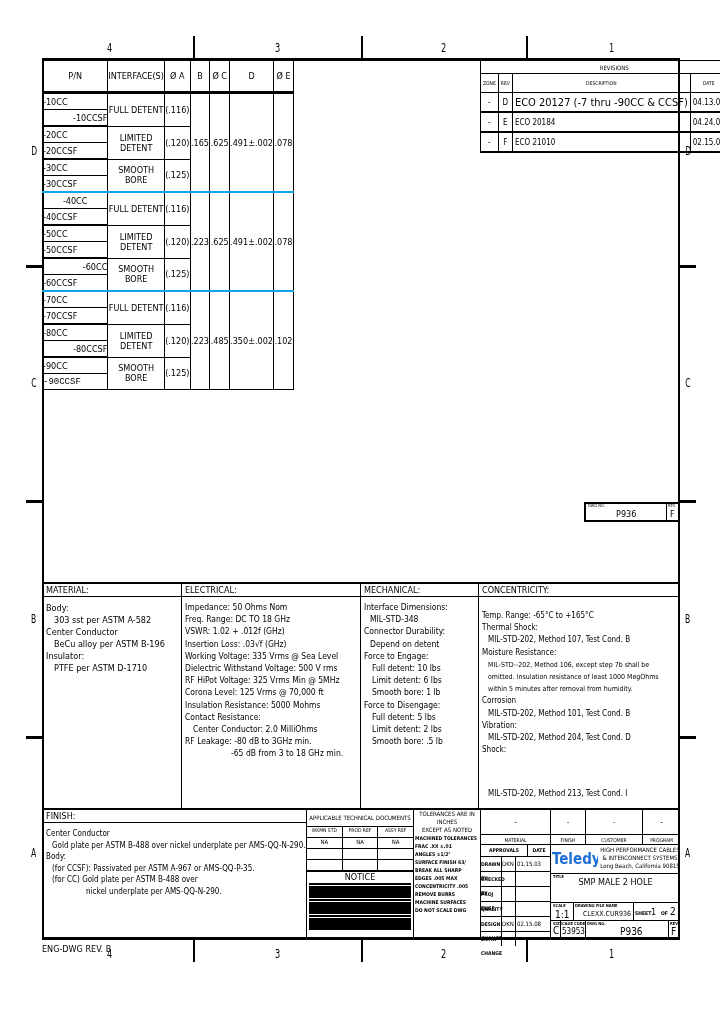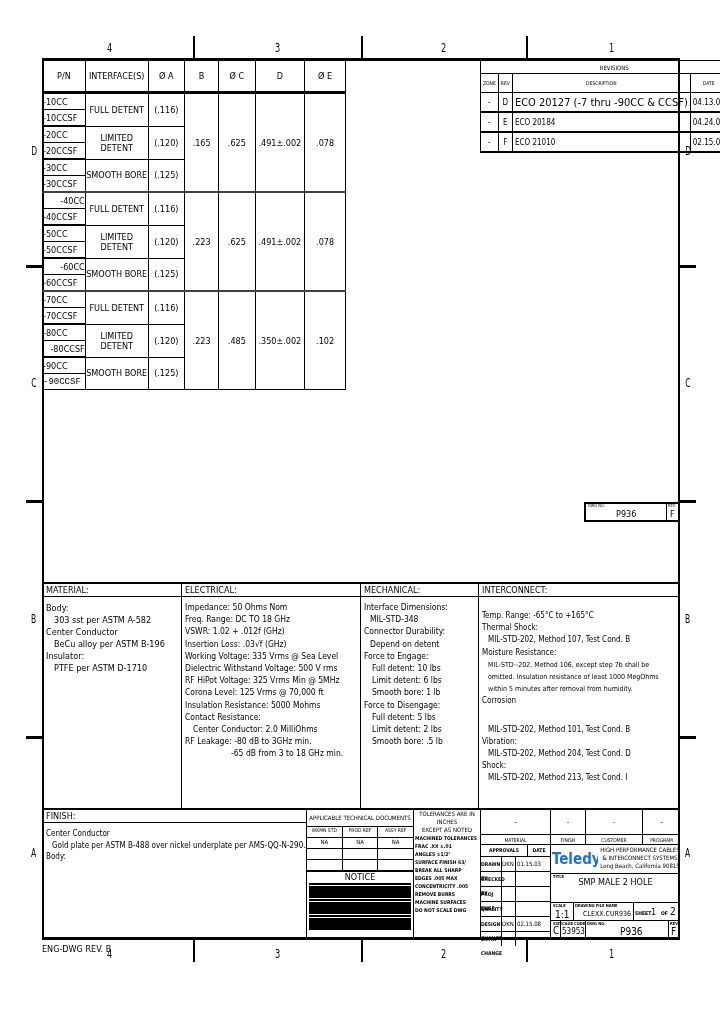--- a/index.html
+++ b/index.html
@@ -7,21 +7,21 @@
   .abs{position:absolute;}
   .frame{position:absolute;left:42px;top:58px;width:638px;height:882px;border:2px solid #000;border-top-width:3px;border-bottom-width:3px;box-sizing:border-box;}
   .zone-num{position:absolute;font-size:13px;transform:scaleX(0.7);}
   .zone-let{position:absolute;font-size:12px;transform:scaleX(0.7);}
   .tick-v{position:absolute;width:2px;background:#000;}
   .tick-h{position:absolute;height:3px;background:#000;}
   .t{font-size:9px;line-height:11px;white-space:nowrap;transform-origin:left top;}
   table.pn{position:absolute;left:42px;top:60px;border-collapse:collapse;font-size:9px;}
   table.pn td{border:1px solid #000;text-align:center;padding:0;height:15px;}
   table.pn th{border:1px solid #000;font-weight:normal;height:30px;padding:0;}
-  table.pn .thick{border-bottom:2px solid #404040;}
+  table.pn .thick{border-bottom:2px solid #0ea5e9;}
   .rev{position:absolute;left:480px;top:60px;width:200px;border-collapse:collapse;font-size:8px;}
   .rev td{border:1px solid #000;padding:0 2px;height:18px;}
   .sec{position:absolute;font-size:9px;line-height:12px;}
   .line{position:absolute;background:#000;}
   .notice-block{background:#000;height:3px;margin:1px 0;}
 </style>
 </head>
 <body>
 
 <div class="frame"></div>
@@ -52,21 +52,21 @@
 <div class="tick-h" style="left:26px;top:736px;width:16px;"></div>
 
 <div class="zone-let" style="left:684px;top:144px;">D</div>
 <div class="zone-let" style="left:684px;top:376px;">C</div>
 <div class="zone-let" style="left:684px;top:612px;">B</div>
 <div class="zone-let" style="left:684px;top:846px;">A</div>
 <div class="tick-h" style="left:680px;top:265px;width:16px;"></div>
 <div class="tick-h" style="left:680px;top:500px;width:16px;"></div>
 <div class="tick-h" style="left:680px;top:736px;width:16px;"></div>
 
-<table class="pn" style="width:304px;">
+<table class="pn" style="width:252px;">
   <thead>
     <tr style="border-bottom:3px solid #000;">
       <th style="width:32px;">P/N</th>
       <th style="width:56px;">INTERFACE(S)</th>
       <th style="width:32px;">Ø A</th>
       <th style="width:30px;">B</th>
       <th style="width:32px;">Ø C</th>
       <th style="width:44px;">D</th>
       <th style="width:36px;">Ø E</th>
     </tr>
@@ -76,41 +76,41 @@
     <tr>
       <td style="text-align:left;">-10CC</td>
       <td rowspan="2">FULL DETENT</td>
       <td rowspan="2">(.116)</td>
       <td rowspan="6" class="thick">.165</td>
       <td rowspan="6" class="thick">.625</td>
       <td rowspan="6" class="thick">.491±.002</td>
       <td rowspan="6" class="thick">.078</td>
     </tr>
     <tr>
-        <td style="text-align:left;border-bottom:2px solid #000;">-10CCSF</td>
+        <td style="text-align:left;border-bottom:2px solid #000;padding-left:30px;">-10CCSF</td>
       </tr>
     <tr>
       <td style="text-align:left;">-20CC</td>
       <td rowspan="2">LIMITED DETENT</td>
       <td rowspan="2">(.120)</td>
     </tr>
     <tr>
         <td style="text-align:left;border-bottom:2px solid #000;">-20CCSF</td>
       </tr>
     <tr>
       <td style="text-align:left;">-30CC</td>
       <td rowspan="2" class="thick">SMOOTH BORE</td>
       <td rowspan="2" class="thick">(.125)</td>
     </tr>
     <tr>
         <td style="text-align:left;" class="thick">-30CCSF</td>
       </tr>
 
     <tr>
-      <td style="text-align:right;">-40CC</td>
+      <td style="text-align:center;">-40CC</td>
       <td rowspan="2">FULL DETENT</td>
       <td rowspan="2">(.116)</td>
       <td rowspan="6" class="thick">.223</td>
       <td rowspan="6" class="thick">.625</td>
       <td rowspan="6" class="thick">.491±.002</td>
       <td rowspan="6" class="thick">.078</td>
     </tr>
     <tr>
         <td style="text-align:left;border-bottom:2px solid #000;">-40CCSF</td>
       </tr>
@@ -208,21 +208,21 @@
 
 <div class="line" style="left:42px;top:582px;width:638px;height:2px;"></div>
 <div class="line" style="left:42px;top:596px;width:638px;height:1px;"></div>
 <div class="line" style="left:181px;top:582px;width:1px;height:226px;"></div>
 <div class="line" style="left:360px;top:582px;width:1px;height:226px;"></div>
 <div class="line" style="left:478px;top:582px;width:1px;height:226px;"></div>
 
 <div class="abs t" style="left:46px;top:585px;">MATERIAL:</div>
 <div class="abs t" style="left:185px;top:585px;">ELECTRICAL:</div>
 <div class="abs t" style="left:364px;top:585px;">MECHANICAL:</div>
-<div class="abs t" style="left:482px;top:585px;">INTERCONNECT:</div>
+<div class="abs t" style="left:482px;top:585px;">CONCENTRICITY:</div>
 
 <div class="sec" style="left:46px;top:602px;">
   <div style="padding-left:0;">Body:</div>
   <div style="padding-left:8px;">303 sst per ASTM A-582</div>
   <div style="padding-left:0;">Center Conductor</div>
   <div style="padding-left:8px;">BeCu alloy per ASTM B-196</div>
   <div style="padding-left:0;">Insulator:</div>
   <div style="padding-left:8px;">PTFE per ASTM D-1710</div>
 </div>
 
@@ -259,35 +259,38 @@
 
 <div class="sec" style="left:482px;top:610px;font-size:8px;line-height:12.2px;">
   <div>Temp. Range: -65°C to +165°C</div>
   <div>Thermal Shock:</div>
   <div style="padding-left:6px;">MIL-STD-202, Method 107, Test Cond. B</div>
   <div>Moisture Resistance:</div>
   <div style="padding-left:6px;font-size:7px;">MIL-STD--202, Method 106, except step 7b shall be</div>
   <div style="padding-left:6px;font-size:7px;">omitted. Insulation resistance of least 1000 MegOhms</div>
   <div style="padding-left:6px;font-size:7px;">within 5 minutes after removal from humidity.</div>
   <div>Corrosion</div>
-  <div style="padding-left:6px;margin-top:16px;">MIL-STD-202, Method 101, Test Cond. B</div>
+  <div style="padding-left:6px;">MIL-STD-202, Method 101, Test Cond. B</div>
   <div>Vibration:</div>
   <div style="padding-left:6px;">MIL-STD-202, Method 204, Test Cond. D</div>
   <div>Shock:</div>
-  <div style="padding-left:6px;">MIL-STD-202, Method 213, Test Cond. I</div>
+  <div style="padding-left:6px;margin-top:32px;">MIL-STD-202, Method 213, Test Cond. I</div>
 </div>
 
 <div class="line" style="left:42px;top:808px;width:638px;height:2px;"></div>
 <div class="line" style="left:42px;top:822px;width:264px;height:1px;"></div>
 <div class="line" style="left:306px;top:808px;width:1px;height:132px;"></div>
 <div class="abs t" style="left:46px;top:811px;">FINISH:</div>
 <div class="sec" style="left:46px;top:828px;font-size:8px;line-height:11.5px;">
   <div>Center Conductor</div>
   <div style="padding-left:6px;">Gold plate per ASTM B-488 over nickel underplate per AMS-QQ-N-290.</div>
   <div>Body:</div>
+  <div style="padding-left:6px;">(for CCSF): Passivated per ASTM A-967 or AMS-QQ-P-35.</div>
+  <div style="padding-left:6px;">(for CC) Gold plate per ASTM B-488 over</div>
+  <div style="padding-left:40px;">nickel underplate per AMS-QQ-N-290.</div>
 </div>
 
 <div class="abs" style="left:307px;top:810px;width:106px;height:130px;">
   <div style="height:16px;border-bottom:1px solid #000;font-size:6px;text-align:center;line-height:16px;">APPLICABLE TECHNICAL DOCUMENTS</div>
   <div style="display:flex;height:10px;border-bottom:1px solid #000;font-size:5px;">
     <div style="flex:1;border-right:1px solid #000;text-align:center;">WKMN STD</div>
     <div style="flex:1;border-right:1px solid #000;text-align:center;">PROD REF</div>
     <div style="flex:1;text-align:center;">ASSY REF</div>
   </div>
   <div style="display:flex;height:10px;border-bottom:1px solid #000;font-size:6px;">

